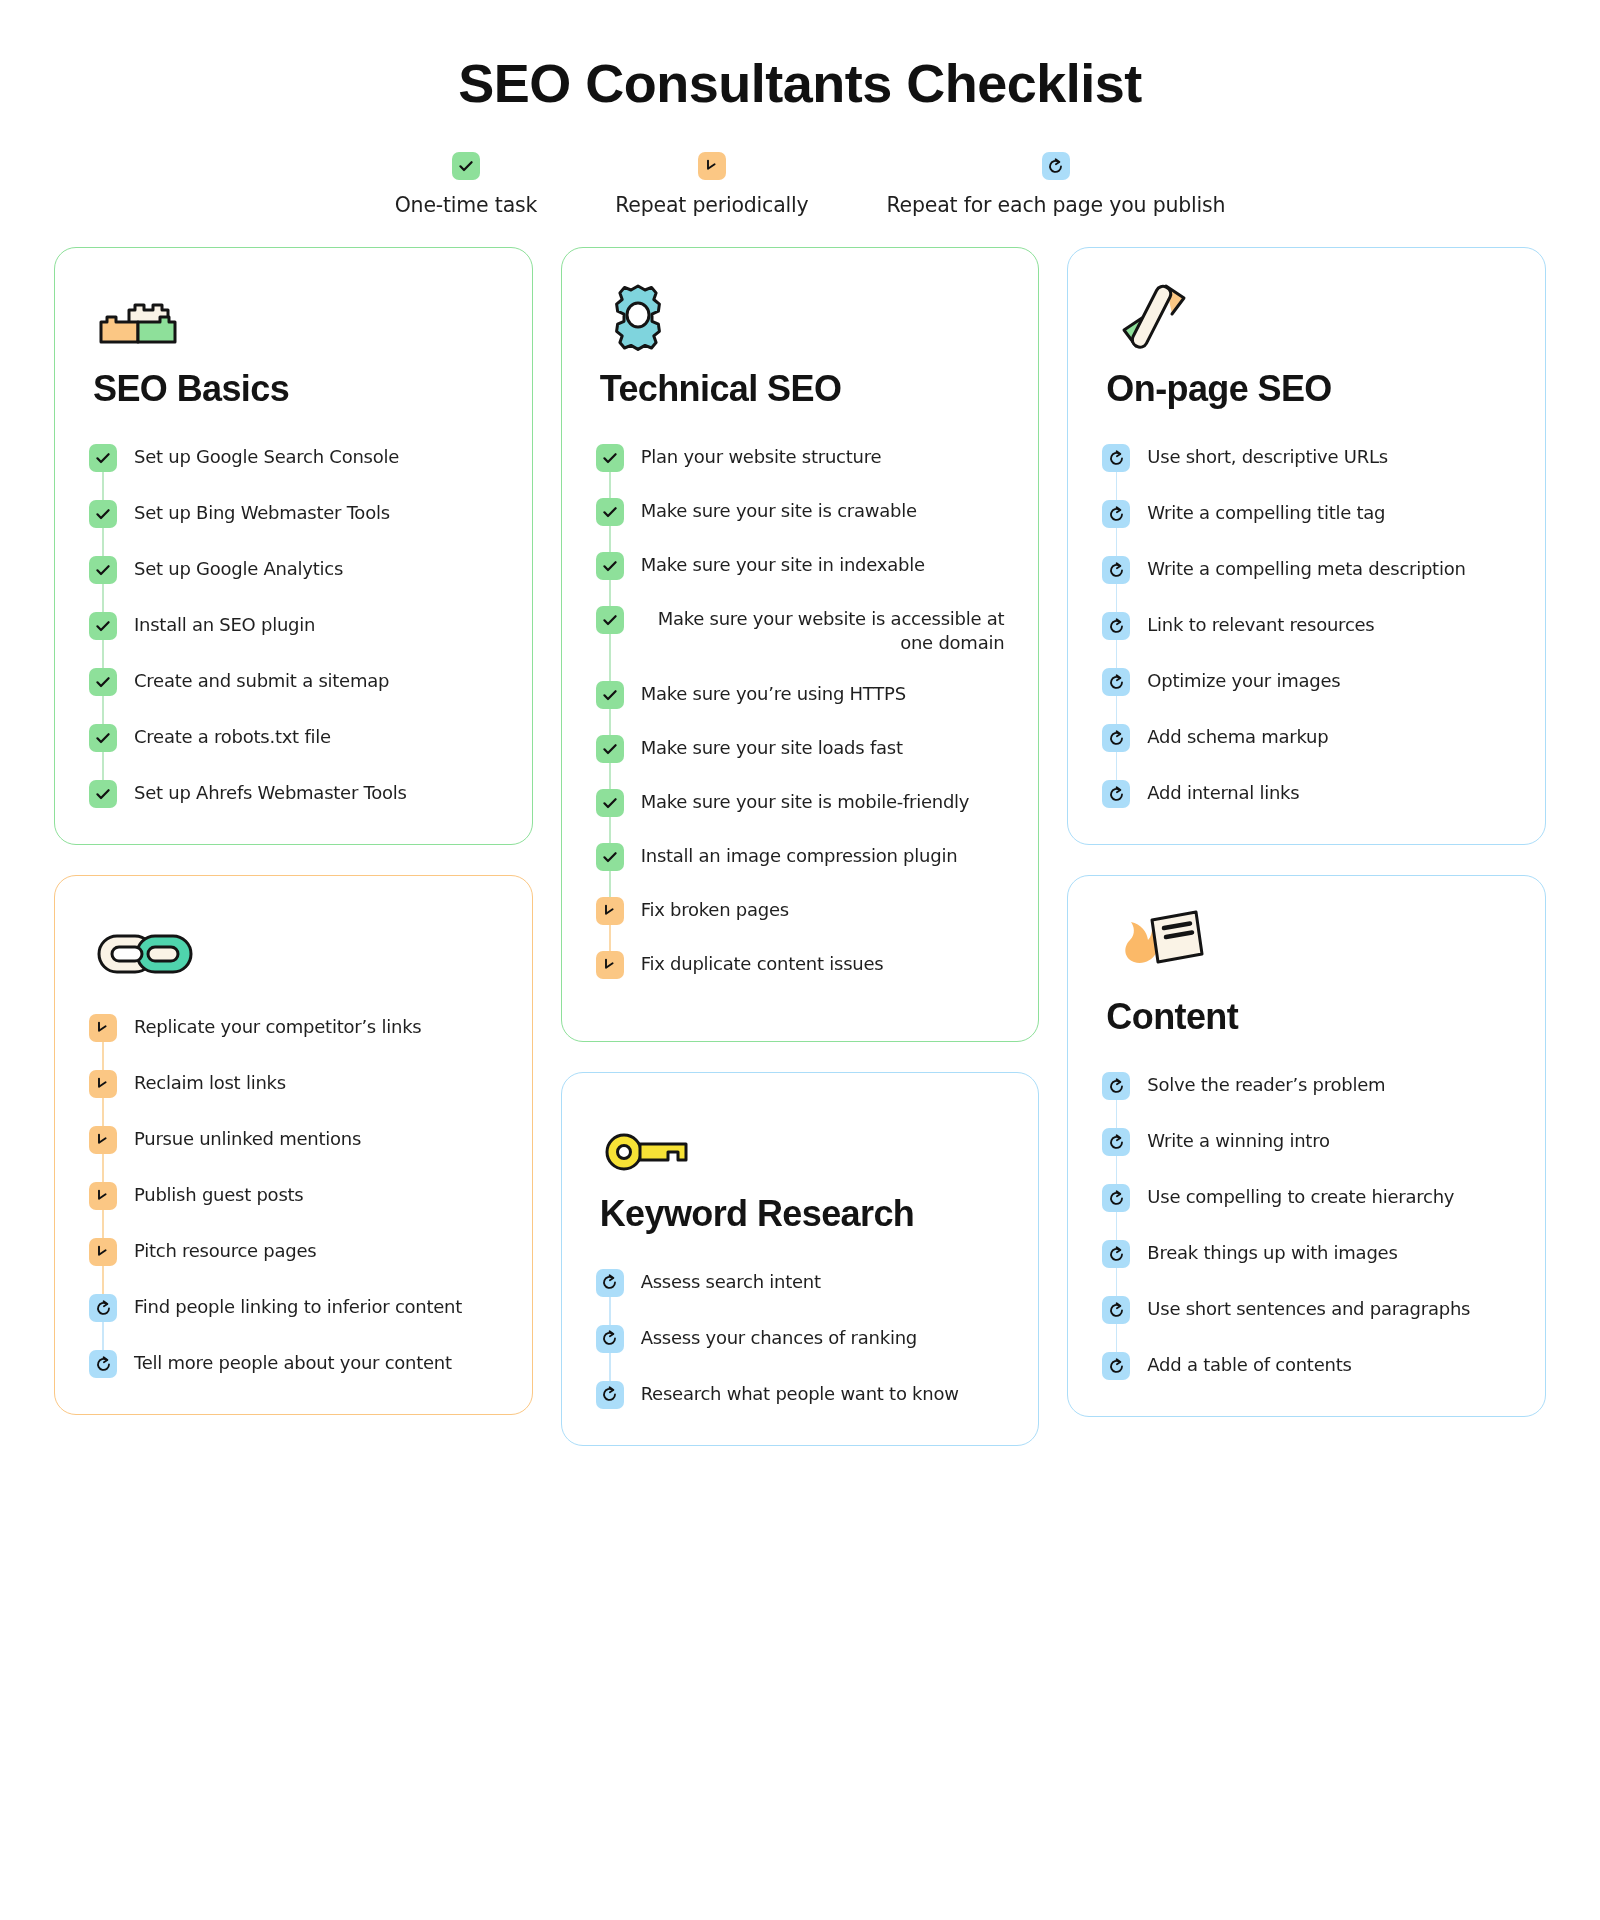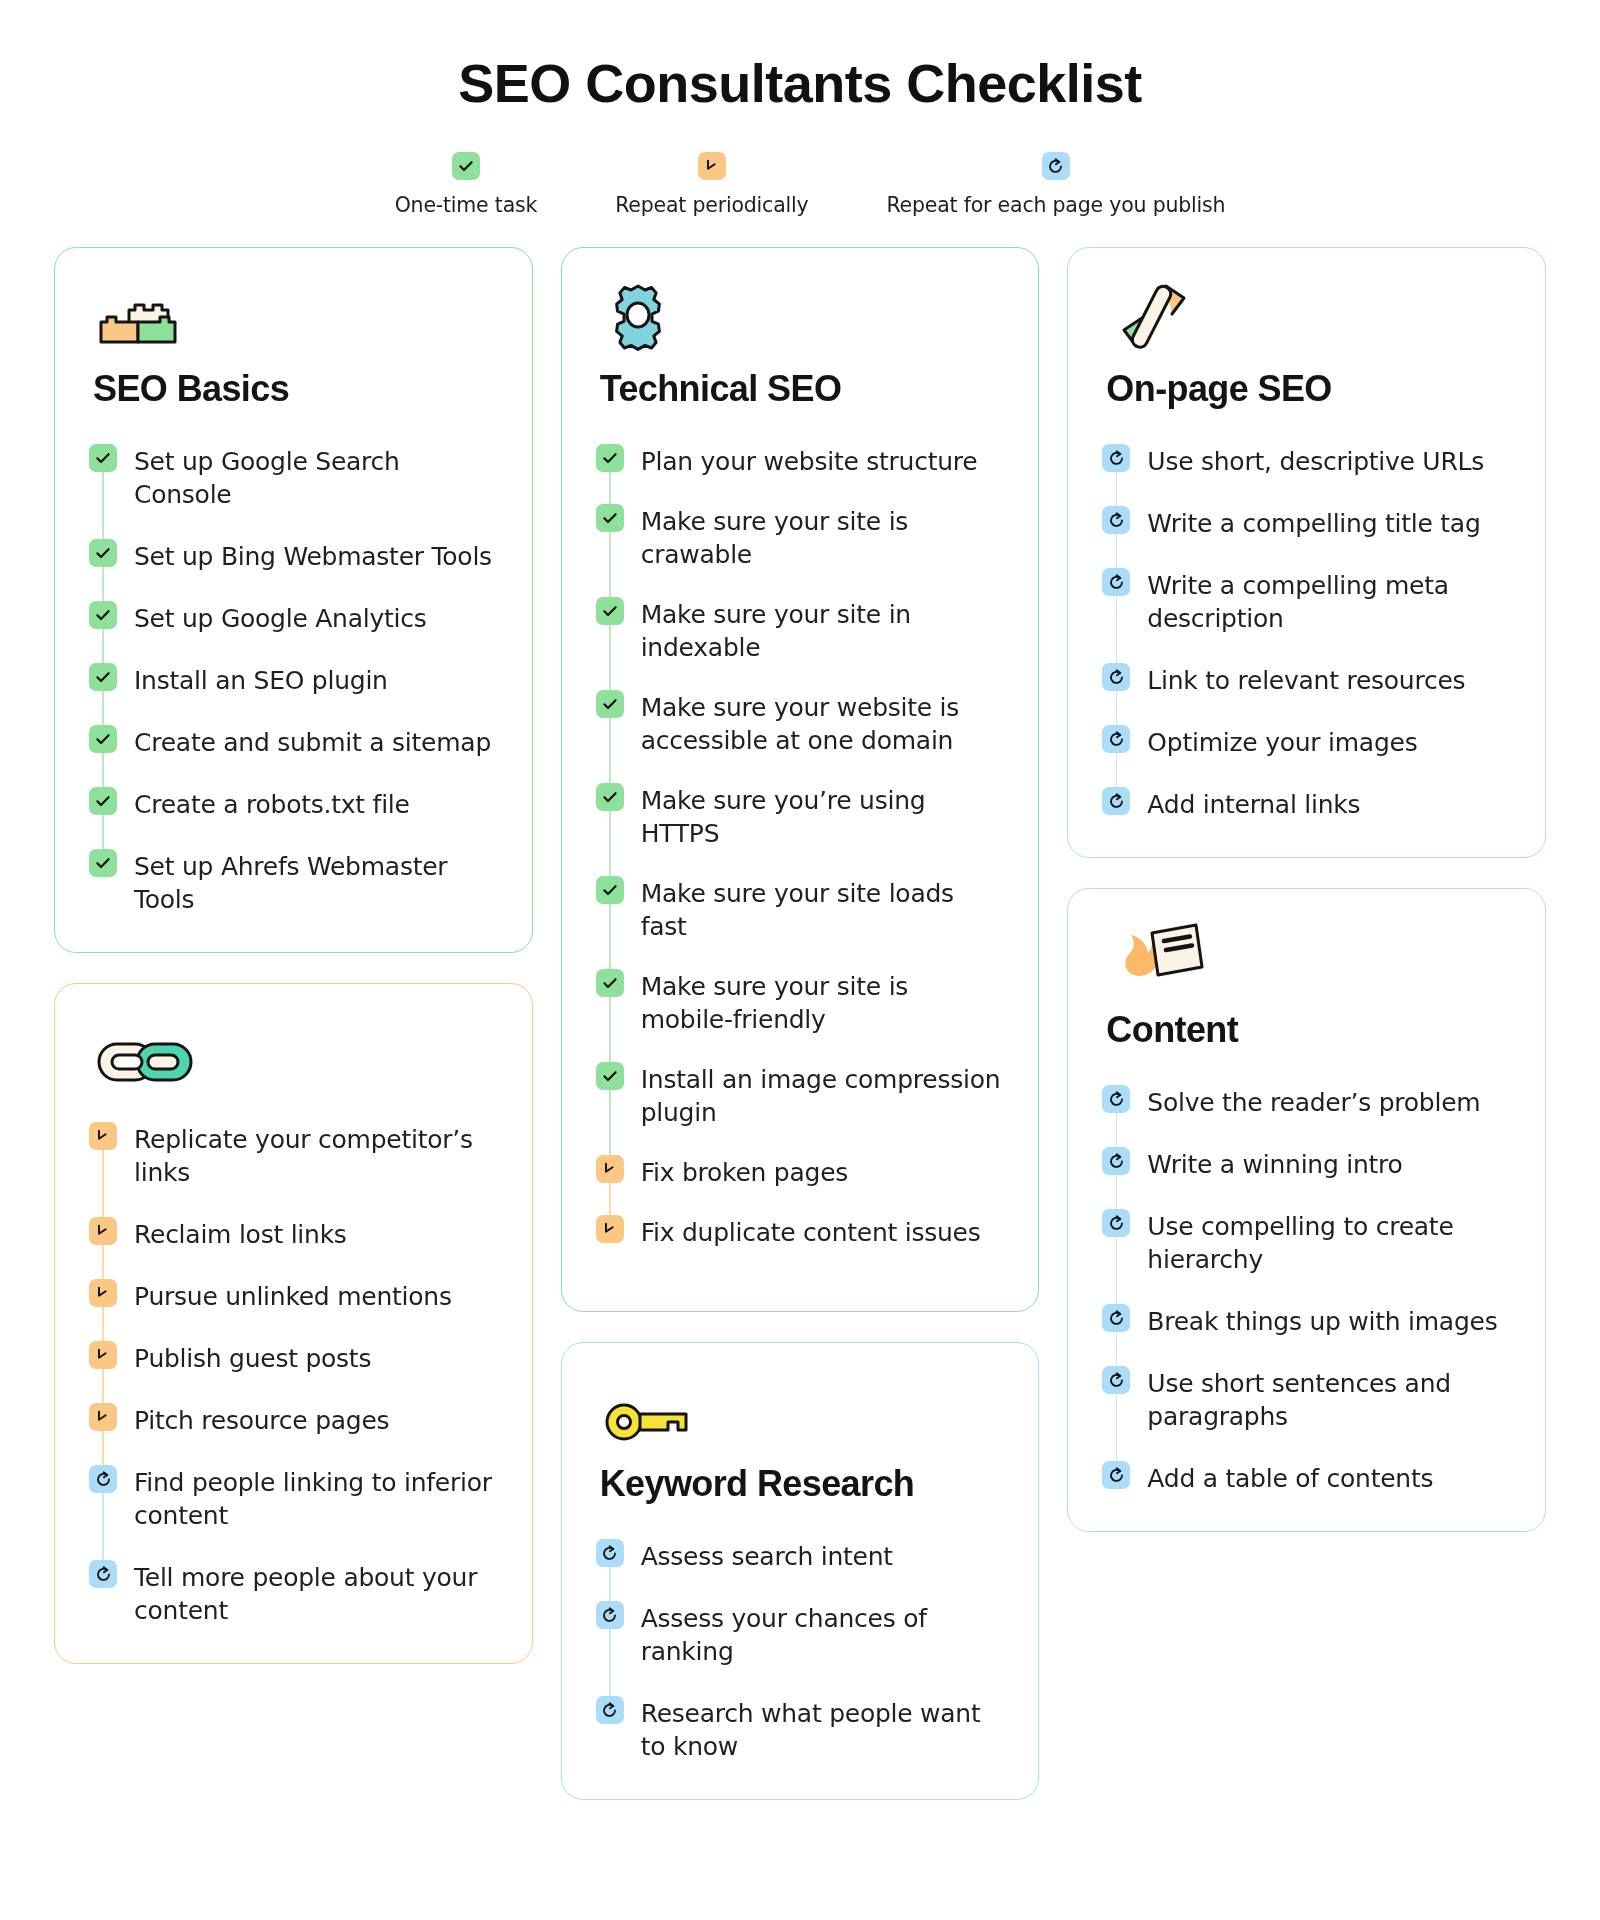--- a/index.html
+++ b/index.html
@@ -125,27 +125,28 @@
     top: 26px;
     bottom: -2px;
     width: 1.7px;
     background: #bfe9c6;
     z-index: 1;
   }
   .task.line-orange:not(:last-child)::before { background: #fbd9a9; }
   .task.line-blue:not(:last-child)::before   { background: #c9e7fa; }
 
   .task-text {
-    font-size: 25px;
+    font-size: 18px;
     line-height: 1.32;
     color: #1f1f1f;
     font-family: "DejaVu Sans", sans-serif;
     letter-spacing: -0.25px;
     padding-top: 1px;
     max-width: 372px;
+    text-align: right;
   }
 
   
   .tasks.tight .task { padding-bottom: 26px; }
 </style>
 </head>
 <body>
 
 <div class="page">
 
@@ -518,20 +519,29 @@
               <span class="task-text">Link to relevant resources</span>
             </div>
           <div class="task line-blue">
               <span class="badge blue">
                 <svg width="19" height="19" viewBox="0 0 19 19">
                   <path d="M15 9.5 A5.5 5.5 0 1 1 12.6 4.9" fill="none" stroke="#111" stroke-width="1.8" stroke-linecap="round"></path>
                   <path d="M9.6 2.2 L13.4 5.0 L9.9 7.2" fill="none" stroke="#111" stroke-width="1.8" stroke-linecap="round" stroke-linejoin="round"></path>
                 </svg>
               </span>
               <span class="task-text">Optimize your images</span>
+            </div>
+          <div class="task line-blue">
+              <span class="badge blue">
+                <svg width="19" height="19" viewBox="0 0 19 19">
+                  <path d="M15 9.5 A5.5 5.5 0 1 1 12.6 4.9" fill="none" stroke="#111" stroke-width="1.8" stroke-linecap="round"></path>
+                  <path d="M9.6 2.2 L13.4 5.0 L9.9 7.2" fill="none" stroke="#111" stroke-width="1.8" stroke-linecap="round" stroke-linejoin="round"></path>
+                </svg>
+              </span>
+              <span class="task-text">Add schema markup</span>
             </div>
           <div class="task line-blue">
               <span class="badge blue">
                 <svg width="19" height="19" viewBox="0 0 19 19">
                   <path d="M15 9.5 A5.5 5.5 0 1 1 12.6 4.9" fill="none" stroke="#111" stroke-width="1.8" stroke-linecap="round"></path>
                   <path d="M9.6 2.2 L13.4 5.0 L9.9 7.2" fill="none" stroke="#111" stroke-width="1.8" stroke-linecap="round" stroke-linejoin="round"></path>
                 </svg>
               </span>
               <span class="task-text">Add internal links</span>
             </div>

